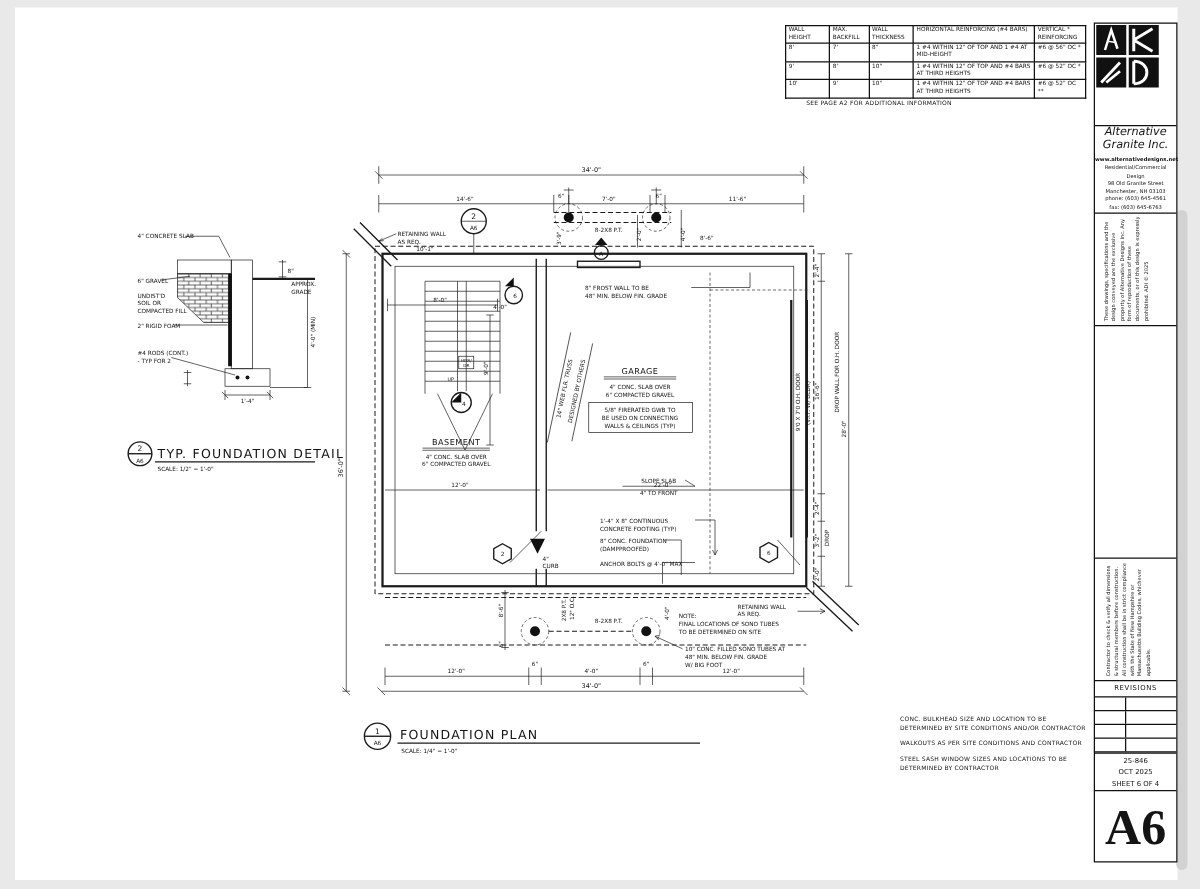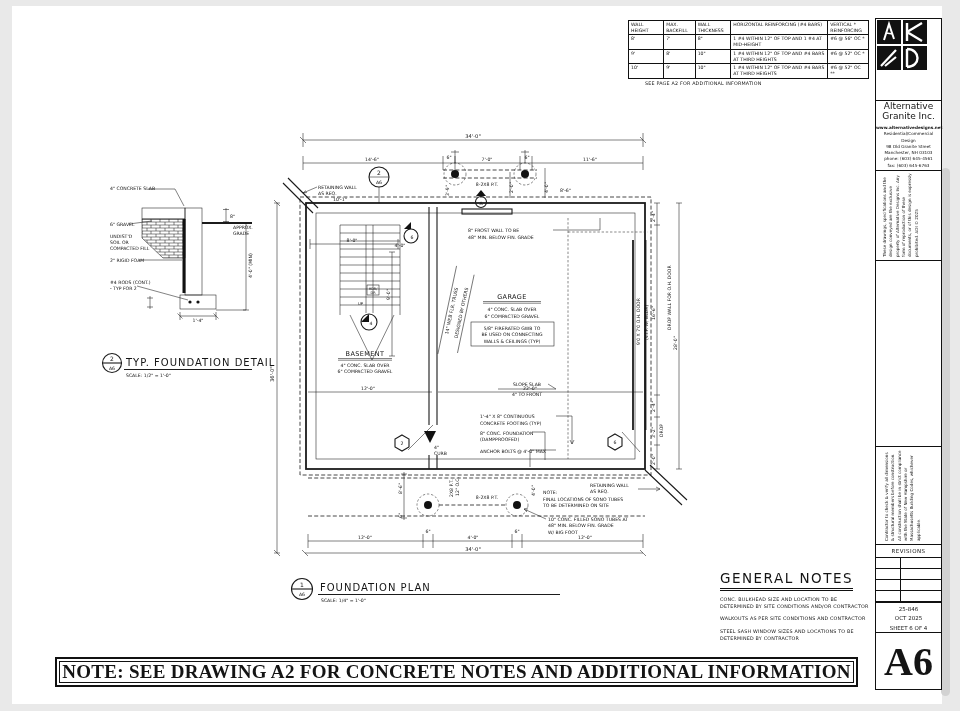--- a/index.html
+++ b/index.html
@@ -11,21 +11,21 @@
   
   .spec{position:absolute;left:628px;top:20px;width:241px;border-collapse:collapse;
         font-size:4.6px;line-height:1.25;}
   .spec th,.spec td{border:1px solid #111;padding:1px 2px;vertical-align:top;text-align:left;font-weight:normal;}
   .spec-note{position:absolute;left:645px;top:81px;font-size:4.8px;letter-spacing:.2px;}
 
   
   .tb{position:absolute;left:875px;top:18px;width:65px;height:670px;border:1.6px solid #111;background:#fff;}
   .tb-sec{position:absolute;left:0;width:100%;box-sizing:border-box;border-bottom:1.4px solid #111;}
   .tb-logo{top:0;height:82px;display:flex;align-items:flex-start;justify-content:center;padding-top:3px;}
-  .tb-name{top:82px;height:24px;text-align:center;font-size:9px;line-height:1.15;border-bottom:none;}
+  .tb-name{top:82px;height:24px;text-align:center;font-size:9px;line-height:1.15;border-bottom:none;font-style:italic;}
   .tb-contact{top:106px;height:46px;text-align:center;font-size:4.2px;line-height:1.5;}
   .tb-contact .web{font-weight:bold;font-size:4.2px;}
   .tb-copy{top:152px;height:90px;}
   .tb-stamp{top:242px;height:186px;}
   .tb-contractor{top:428px;height:98px;}
   .tb-revhead{top:526px;height:13px;text-align:center;font-size:5.5px;line-height:13px;letter-spacing:.5px;}
   .tb-revrows{top:539px;height:45px;}
   .revrow{position:absolute;left:0;width:100%;border-bottom:.8px solid #111;height:11px;box-sizing:border-box;}
   .revrow .c1{position:absolute;left:0;top:0;width:38%;height:100%;border-right:.8px solid #111;box-sizing:border-box;}
   .tb-proj{top:584px;height:30px;text-align:center;font-size:5.5px;line-height:1.7;padding-top:2px;}
@@ -389,22 +389,18 @@
       <path d="M291.5 589 L312.5 589" class="ln"></path>
       <text class="tb1 mid" x="302" y="587">1</text>
       <text class="t mid" x="302" y="596">A6</text>
       <text class="tt" x="320" y="591">FOUNDATION PLAN</text>
       <path d="M318 594.5 L560 594.5" class="ln"></path>
       <text class="t" x="321" y="602">SCALE: 1/4" = 1'-0"</text>
     </g>
   </svg>
 
   <div class="gnotes">
-    <h3>GENERAL NOTES</h3>
     <p>CONC. BULKHEAD SIZE AND LOCATION TO BE DETERMINED BY SITE CONDITIONS AND/OR CONTRACTOR</p>
     <p>WALKOUTS AS PER SITE CONDITIONS AND CONTRACTOR</p>
     <p>STEEL SASH WINDOW SIZES AND LOCATIONS TO BE DETERMINED BY CONTRACTOR</p>
   </div>
 
-  <div class="banner">
-    <div class="inner">NOTE: SEE DRAWING A2 FOR CONCRETE NOTES AND ADDITIONAL INFORMATION</div>
-  </div>
 </div>
 
 </body></html>

